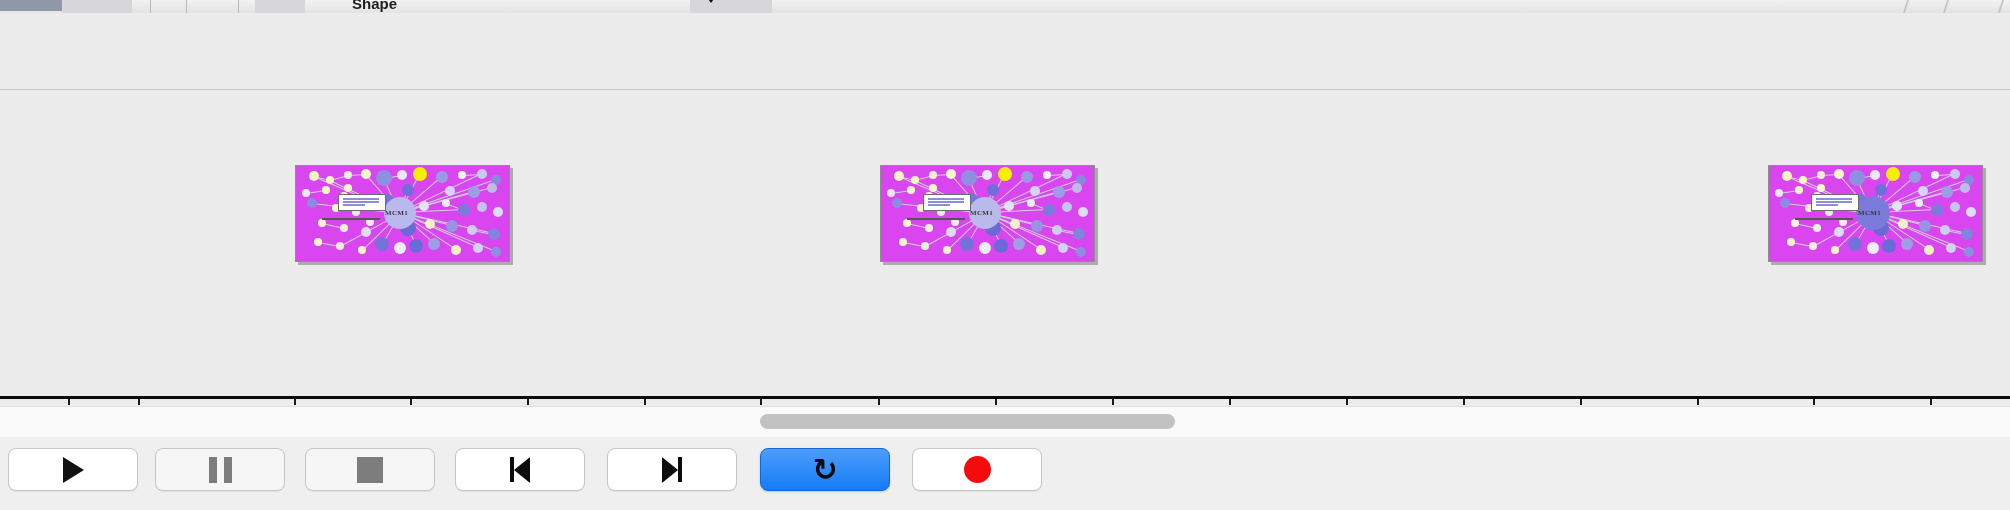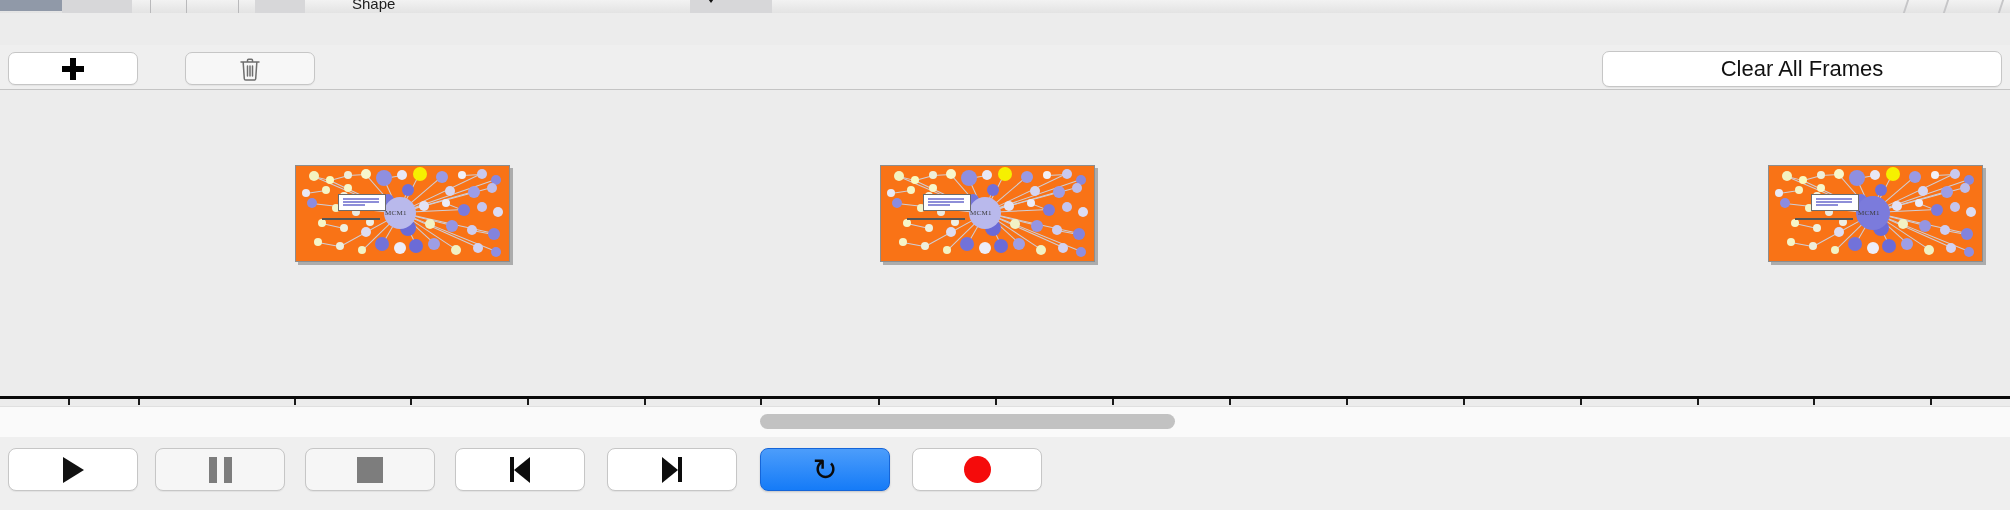--- a/index.html
+++ b/index.html
@@ -3,21 +3,21 @@
 <meta charset="utf-8">
 <title>CyAnimator</title>
 <style>
   html,body{margin:0;padding:0;}
   body{
     width:2010px;height:510px;overflow:hidden;
     background:#ececec;
     font-family:"Liberation Sans","DejaVu Sans",sans-serif;
     -webkit-font-smoothing:antialiased;
   }
-  .app{position:relative;width:1800px;height:510px;}
+  .app{position:relative;width:1800px;height:510px;font-weight:bold;}
 
   
   .bg-strip{position:absolute;left:0;top:0;width:2010px;height:13px;
     background:linear-gradient(#f2f2f2,#e3e3e3);overflow:hidden;}
   .bg-strip .bchunk{position:absolute;top:0;height:13px;background:#d7d7d9;}
   .bg-strip .bline{position:absolute;top:0;height:13px;width:1px;background:#b9b9bb;}
   .bg-strip .bdark{position:absolute;left:0;top:0;width:62px;height:11px;background:#9099a8;}
   .bg-strip .bshape{position:absolute;left:352px;top:-5px;font-size:15px;color:#1d1d1d;
     font-family:"Liberation Sans",sans-serif;white-space:nowrap;}
   .bg-strip .bcaret{position:absolute;left:706px;top:-4px;width:0;height:0;
@@ -53,21 +53,21 @@
   .trash-icon{width:22px;height:24px;}
 
   .tb-sep{position:absolute;left:0;top:89px;width:2010px;height:1px;background:#c4c4c4;}
 
   
   .timeline{position:absolute;left:0;top:90px;width:2010px;height:315px;background:#ececec;overflow:hidden;}
 
   .frame{position:absolute;width:213px;height:95px;background:#fff;
     border:1px solid #8d8d8d;
     box-shadow:3px 3px 0 rgba(120,120,120,.55);}
-  .frame .net{position:absolute;inset:0;overflow:hidden;background:#f97316;}
+  .frame .net{position:absolute;inset:0;overflow:hidden;background:#d946ef;}
   .node{position:absolute;border-radius:50%;}
   .callout{position:absolute;border:1px solid #6c6c6c;background:#fff;}
   .callout i{position:absolute;left:4px;display:block;height:1.5px;background:#8e8ed8;}
   .edge{position:absolute;height:1px;background:#cfcfd8;transform-origin:0 0;}
   .hubname{position:absolute;font-size:7px;color:#3a3a3a;font-family:"Liberation Serif",serif;
     letter-spacing:.3px;white-space:nowrap;}
   .subtext{position:absolute;font-size:3.5px;color:#444;white-space:nowrap;letter-spacing:.2px;}
 
   
   .axis{position:absolute;left:0;top:306px;width:2010px;height:3px;background:#0a0a0a;}
@@ -119,33 +119,20 @@
     <div class="bchunk" style="left:255px;width:50px;"></div>
     <div class="bchunk" style="left:690px;width:82px;"></div>
     <div class="bcaret"></div>
     <span class="bshape">Shape</span>
     <div class="bdiag" style="left:1905px;"></div>
     <div class="bdiag" style="left:1945px;"></div>
     <div class="bdiag" style="left:2000px;"></div>
   </div>
 
 
-  <div class="toolbar">
-    <div class="btn" id="add-frame-button">
-      <span class="plus-icon"></span>
-    </div>
-    <div class="btn flat" id="delete-frame-button">
-      <svg class="trash-icon" viewBox="0 0 22 24">
-        <path d="M2 5 h18 M8.5 5 V3.2 a1 1 0 0 1 1-1 h3 a1 1 0 0 1 1 1 V5
-                 M4.2 5.6 l1.1 16.2 a1.4 1.4 0 0 0 1.4 1.3 h8.6 a1.4 1.4 0 0 0 1.4-1.3 L17.8 5.6
-                 M8.5 9 v10 M11 9 v10 M13.5 9 v10" fill="none" stroke="#6e6e6e" stroke-width="1.5" stroke-linecap="round"></path>
-      </svg>
-    </div>
-    <div class="btn" id="clear-all-frames-button">Clear All Frames</div>
-  </div>
   <div class="tb-sep"></div>
 
   <div class="timeline">
 
     <div class="axis"></div>
     <div id="ticks">
         <div class="tick maj" style="left: 68px;"></div>
         <div class="tick maj" style="left: 294px;"></div>
         <div class="tick maj" style="left: 527px;"></div>
         <div class="tick maj" style="left: 760px;"></div>

